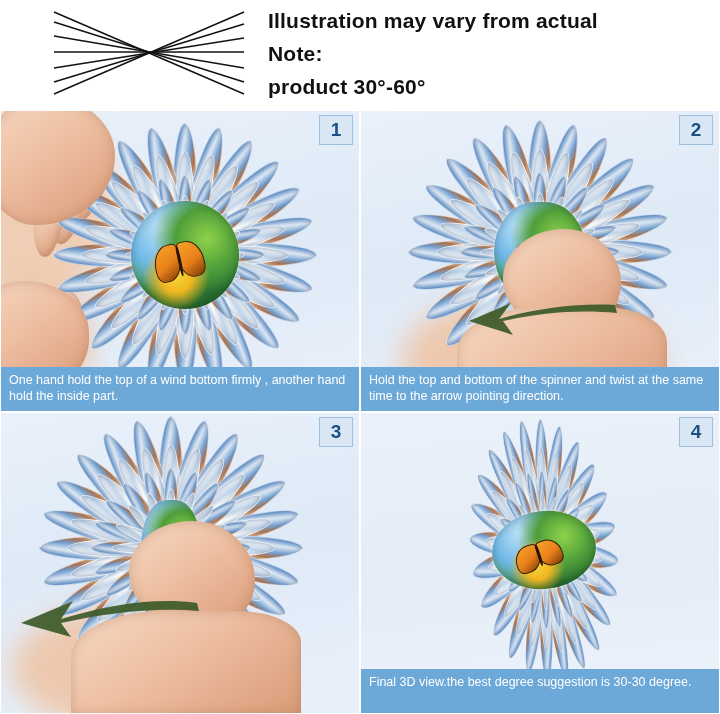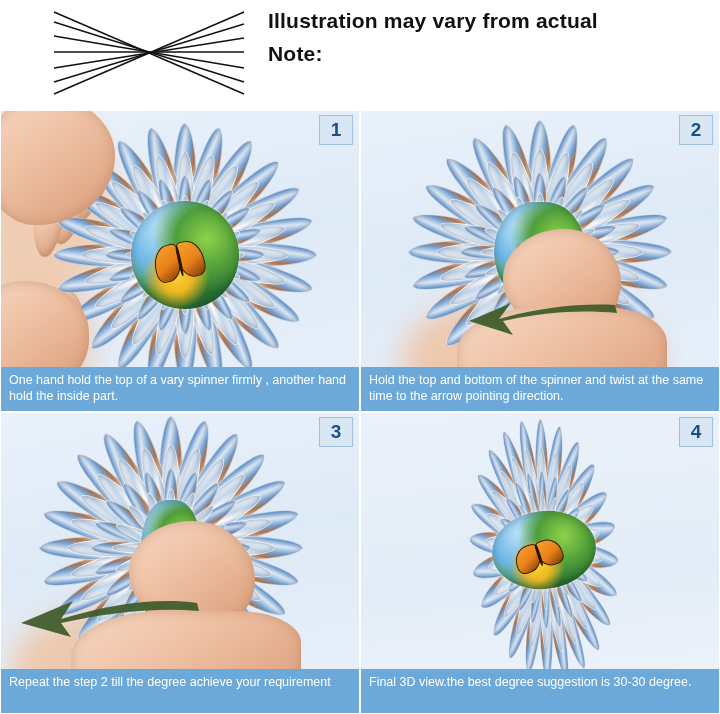--- a/index.html
+++ b/index.html
@@ -218,20 +218,21 @@
         <line x1="6" y1="74" x2="196" y2="16"></line>
         <line x1="6" y1="60" x2="196" y2="30"></line>
         <line x1="92" y1="2" x2="92" y2="88" stroke-opacity="0"></line>
       </g>
     </svg>
   </div>
 
   <div id="header-note">
     <div class="note-line">Illustration may vary from actual</div>
     <div class="note-line">Note:</div>
+    <div class="note-line">product 30°-60°</div>
   </div>
 
 </div>
 
 <div id="panels">
 
   <div class="panel">
     <div class="panel-photo">
       <div class="skin-blob" style="left:-40px; top:-10px; width:150px; height:210px; background:#f0cdb2;"></div>
       <div class="skin-blob" style="left:-30px; top:170px; width:120px; height:120px; background:#eec5a8;"></div>
@@ -504,21 +505,21 @@
 
     <div class="hand" style="left:-18px; top:-14px; width:132px; height:128px; border-radius:46% 52% 60% 40% / 50% 46% 54% 50%;"></div>
     <div class="finger" style="left:70px; top:36px; width:34px; height:80px; transform:rotate(22deg);"></div>
     <div class="finger" style="left:52px; top:56px; width:32px; height:78px; transform:rotate(14deg);"></div>
     <div class="finger" style="left:32px; top:74px; width:30px; height:72px; transform:rotate(6deg);"></div>
 
     <div class="hand" style="left:-34px; top:170px; width:122px; height:110px; border-radius:50% 56% 48% 44% / 48% 50% 50% 52%;"></div>
     <div class="finger" style="left:48px; top:176px; width:36px; height:58px; transform:rotate(-28deg);"></div>
 
     <div class="panel-badge">1</div>
-    <div class="panel-caption">One hand hold the top of a vary spinner firmly , another hand hold the inside part.</div>
+    <div class="panel-caption">One hand hold the top of a wind bottom firmly , another hand hold the inside part.</div>
   </div>
 
   <div class="panel">
     <div class="panel-photo">
       <div class="skin-blob" style="left:40px; top:180px; width:260px; height:140px; background:#eec7ab;"></div>
     </div>
 
     <div class="spinner-wrap" style="left:44px; top:6px; width:270px; height:270px;">
       <div class="spinner">
 
@@ -1078,21 +1079,20 @@
 
     <div class="hand" style="left:70px; top:198px; width:230px; height:104px; border-radius:40% 28% 0 0 / 44% 30% 0 0;"></div>
 
     <div class="arrow" style="left:14px; top:180px; width:190px; height:46px;">
       <svg width="190" height="46" viewBox="0 0 190 46">
         <path d="M182 10 C140 4, 92 12, 46 26 L58 8 L6 30 L56 44 L46 30 C92 20, 140 14, 184 18 Z" fill="#3c5a28" opacity="0.92"></path>
       </svg>
     </div>
 
     <div class="panel-badge">3</div>
-    <div class="panel-caption">Repeat the step 2 till the degree achieve your requirement</div>
   </div>
 
   <div class="panel">
     <div class="panel-photo" style="background:linear-gradient(175deg,#eaf1fa 0%,#e3ecf7 55%,#eff4fb 100%);"></div>
 
     <div class="spinner-wrap" style="left:88px; top:12px; width:190px; height:250px; transform:rotate(-6deg);">
       <div class="spinner" style="transform:scaleX(0.56) rotate(8deg); transform-origin:50% 50%;">
 
       <div class="petal" style="width: 26px; height: 132px; margin-left: -13px; margin-top: -132px; transform: rotate(0deg);">
             <div class="petal-shape"></div>

